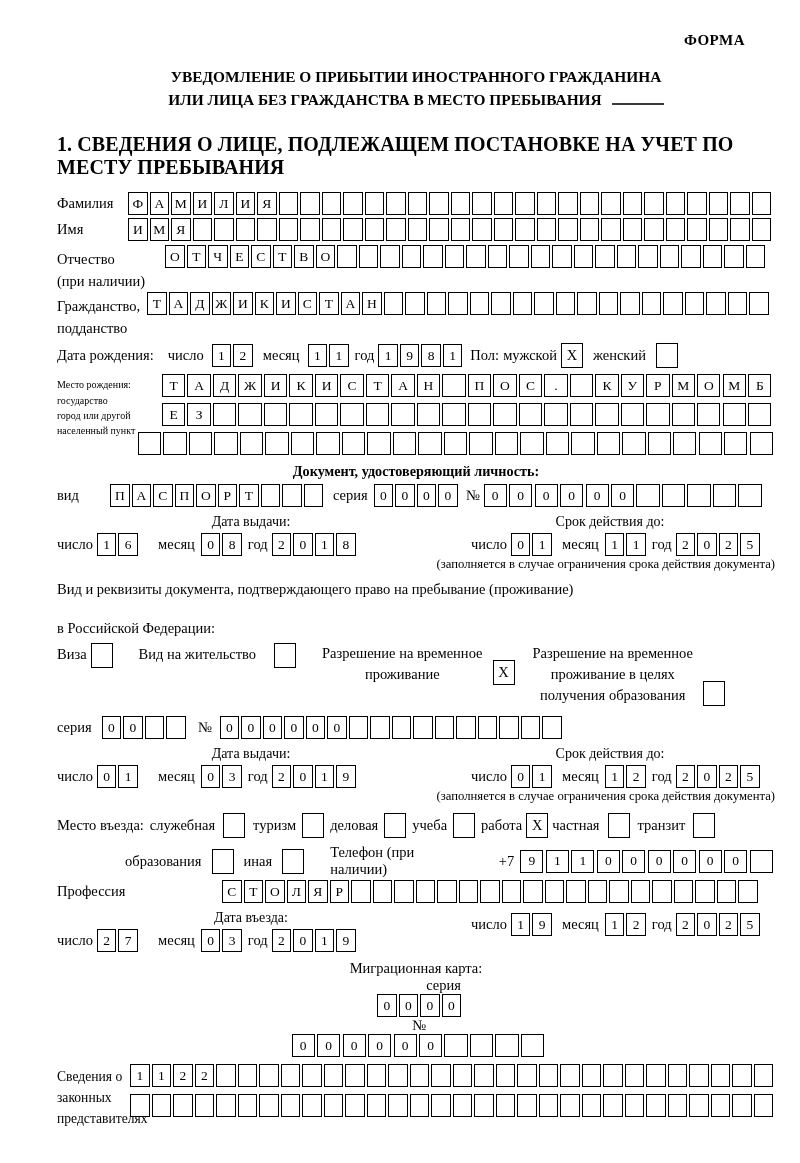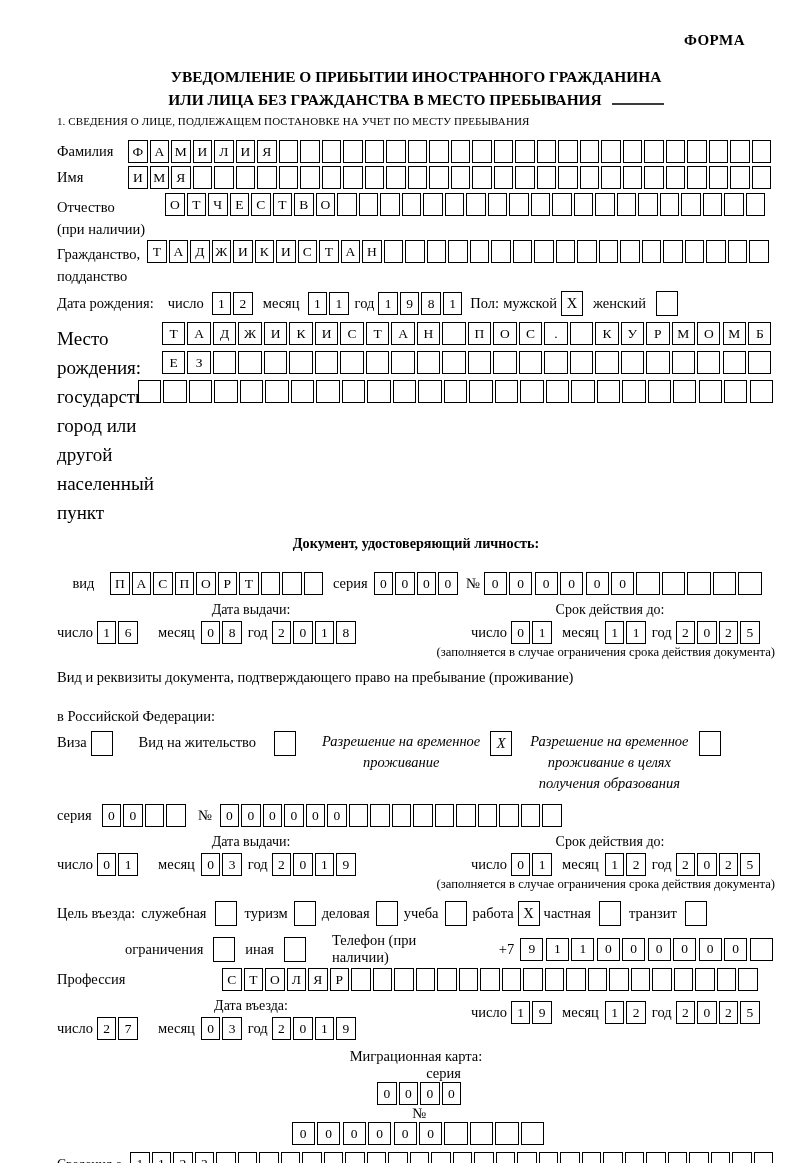--- a/index.html
+++ b/index.html
@@ -12,21 +12,21 @@
   }
   .page { width:800px; height:1163px; padding:32px 25px 0 57px; overflow:hidden; }
 
   .hdr { margin-left:562px; font-size:13.6px; line-height:1.38; }
   .hdr .gap { margin-top:5px; }
   .forma { font-weight:bold; text-align:right; margin:0 30px 0 0; font-size:15px; letter-spacing:0.5px; }
 
   .title { text-align:center; font-weight:bold; font-size:15.4px; line-height:1.5; margin-top:16px; }
   .blank { display:inline-block; width:52px; border-bottom:2px solid #3a3a3a; height:0.9em; margin-left:10px; }
 
-  .sec1 { font-weight:normal; font-size:11px; margin-top:4px; letter-spacing:0.1px; }
+  .sec1 { font-weight:bold; font-size:20px; margin-top:22px; letter-spacing:0.1px; }
 
   .frow { display:flex; align-items:flex-start; margin-top:9px; }
   .flabel { flex:0 0 auto; padding-top:3px; }
   .stack span { display:block; line-height:1.52; }
   .lw71 { width:71px; } .lw108 { width:108px; } .lw90 { width:90px; }
   .lw53 { width:53px; } .lw105 { width:105px; } .lw165 { width:165px; } .lw73 { width:73px; font-size:13.6px; }
 
   .cells { display:flex; flex:0 0 auto; }
   .cell {
     width:19.5px; height:23px; border:1.6px solid #000; margin-right:2px;
@@ -52,21 +52,21 @@
   .dcol1 { width:388px; flex:0 0 auto; }
   .dcol2 { flex:1; }
   .dtitle { text-align:center; font-size:14px; }
   .dvals { display:flex; align-items:center; margin-top:3px; }
   .note { font-size:12.7px; }
   .note.right { text-align:right; margin-top:1px; }
 
   .plain { margin-top:9px; line-height:1.55; }
 
   .optrow { display:flex; align-items:flex-start; margin-top:4px; }
-  .opt { display:flex; align-items:flex-start;font-style:italic; }
+  .opt { display:flex; align-items:flex-end; }
   .optlines { text-align:center; line-height:1.45; }
   .opt .cb { margin-top:0; }
 
   .prow { display:flex; align-items:center; margin-top:9px; }
 
   .gblock { display:flex; align-items:flex-start; margin-top:7px; }
   .gcells > .cells { margin-bottom:7px; }
 </style>
 </head>
 <body>
@@ -252,21 +252,21 @@
         <span class="cell">1</span>
       </span>
     <span class="ml6">Пол:</span>
     <span class="ml4">мужской</span>
     <span class="cb ml4">X</span>
     <span class="ml10">женский</span>
     <span class="cb ml10"></span>
   </div>
 
   <div class="frow" style="margin-top:6px;">
-    <span class="flabel lw105 stack" style="font-size:19px;">
+    <span class="flabel lw105 stack" style="font-size:10px;">
       <span>Место рождения:</span>
       <span>государство</span>
       <span>город или другой</span>
       <span>населенный пункт</span>
     </span>
     <span>
       <span class="cells sp">
           <span class="cell">Т</span>
           <span class="cell">А</span>
           <span class="cell">Д</span>
@@ -343,21 +343,21 @@
           <span class="cell"></span>
           <span class="cell"></span>
           <span class="cell"></span>
           <span class="cell"></span>
         </span>
     </span>
   </div>
 
   <div class="dochead">Документ, удостоверяющий личность:</div>
 
-  <div class="inline" style="margin-top:20px;text-align:center;">
+  <div class="inline" style="margin-top:4px;">
     <span class="lw53">вид</span>
     <span class="cells">
         <span class="cell">П</span>
         <span class="cell">А</span>
         <span class="cell">С</span>
         <span class="cell">П</span>
         <span class="cell">О</span>
         <span class="cell">Р</span>
         <span class="cell">Т</span>
         <span class="cell"></span>
@@ -531,39 +531,39 @@
             <span class="cell">0</span>
             <span class="cell">2</span>
             <span class="cell">5</span>
           </span>
       </div>
     </div>
   </div>
   <div class="note right">(заполняется в случае ограничения срока действия документа)</div>
 
   <div class="prow">
-    <span>Цель въезда:</span>
+    <span>Место въезда:</span>
     <span class="ml6">служебная</span>
     <span class="cb ml8"></span>
     <span class="ml8">туризм</span>
     <span class="cb ml6"></span>
     <span class="ml6">деловая</span>
     <span class="cb ml6"></span>
     <span class="ml6">учеба</span>
     <span class="cb ml6"></span>
     <span class="ml6">работа</span>
     <span class="cb ml4">X</span>
     <span class="ml4">частная</span>
     <span class="cb ml8"></span>
     <span class="ml8">транзит</span>
     <span class="cb ml8"></span>
   </div>
 
   <div class="prow" style="margin-top:6px;">
-    <span style="margin-left:68px;">ограничения</span>
+    <span style="margin-left:68px;">образования</span>
     <span class="cb ml10"></span>
     <span class="ml10">иная</span>
     <span class="cb ml10"></span>
     <span class="ml26">Телефон (при наличии)</span>
     <span class="ml26">+7</span>
     <span class="cells sp ml6">
         <span class="cell">9</span>
         <span class="cell">1</span>
         <span class="cell">1</span>
         <span class="cell">0</span>

